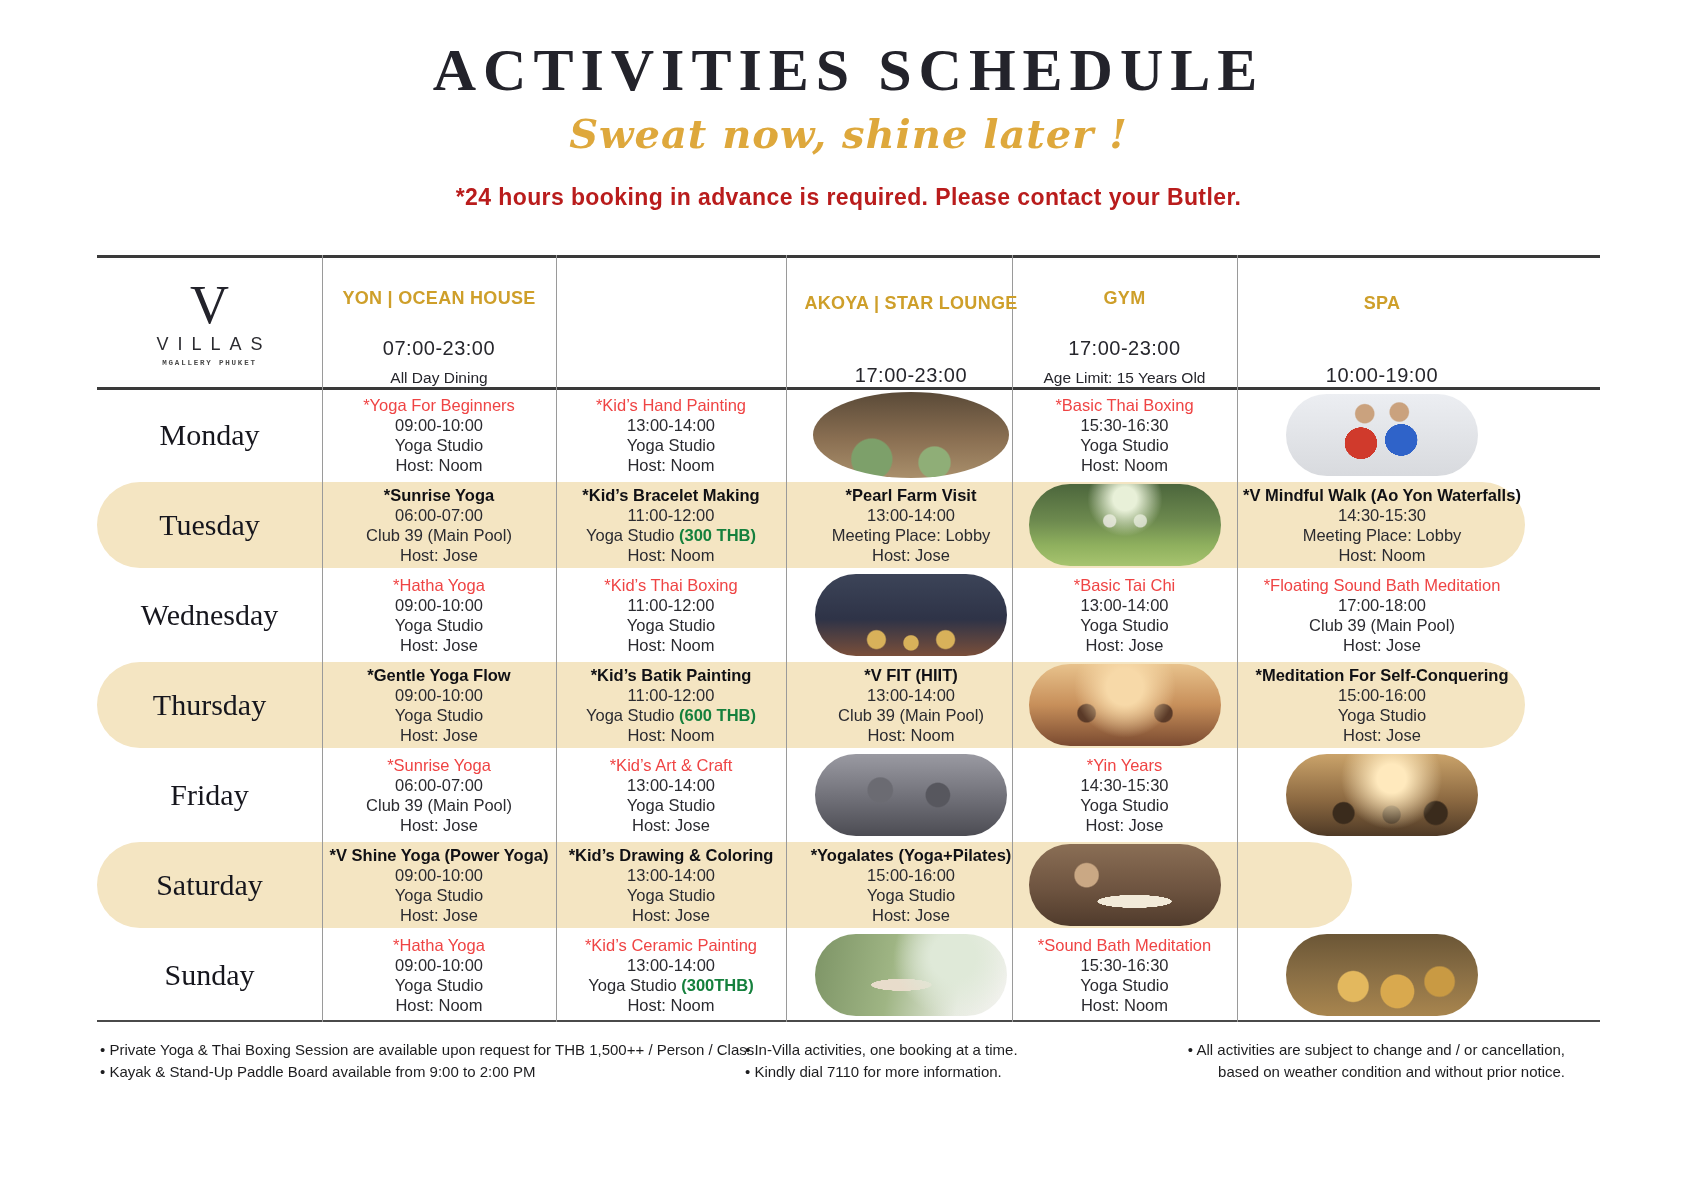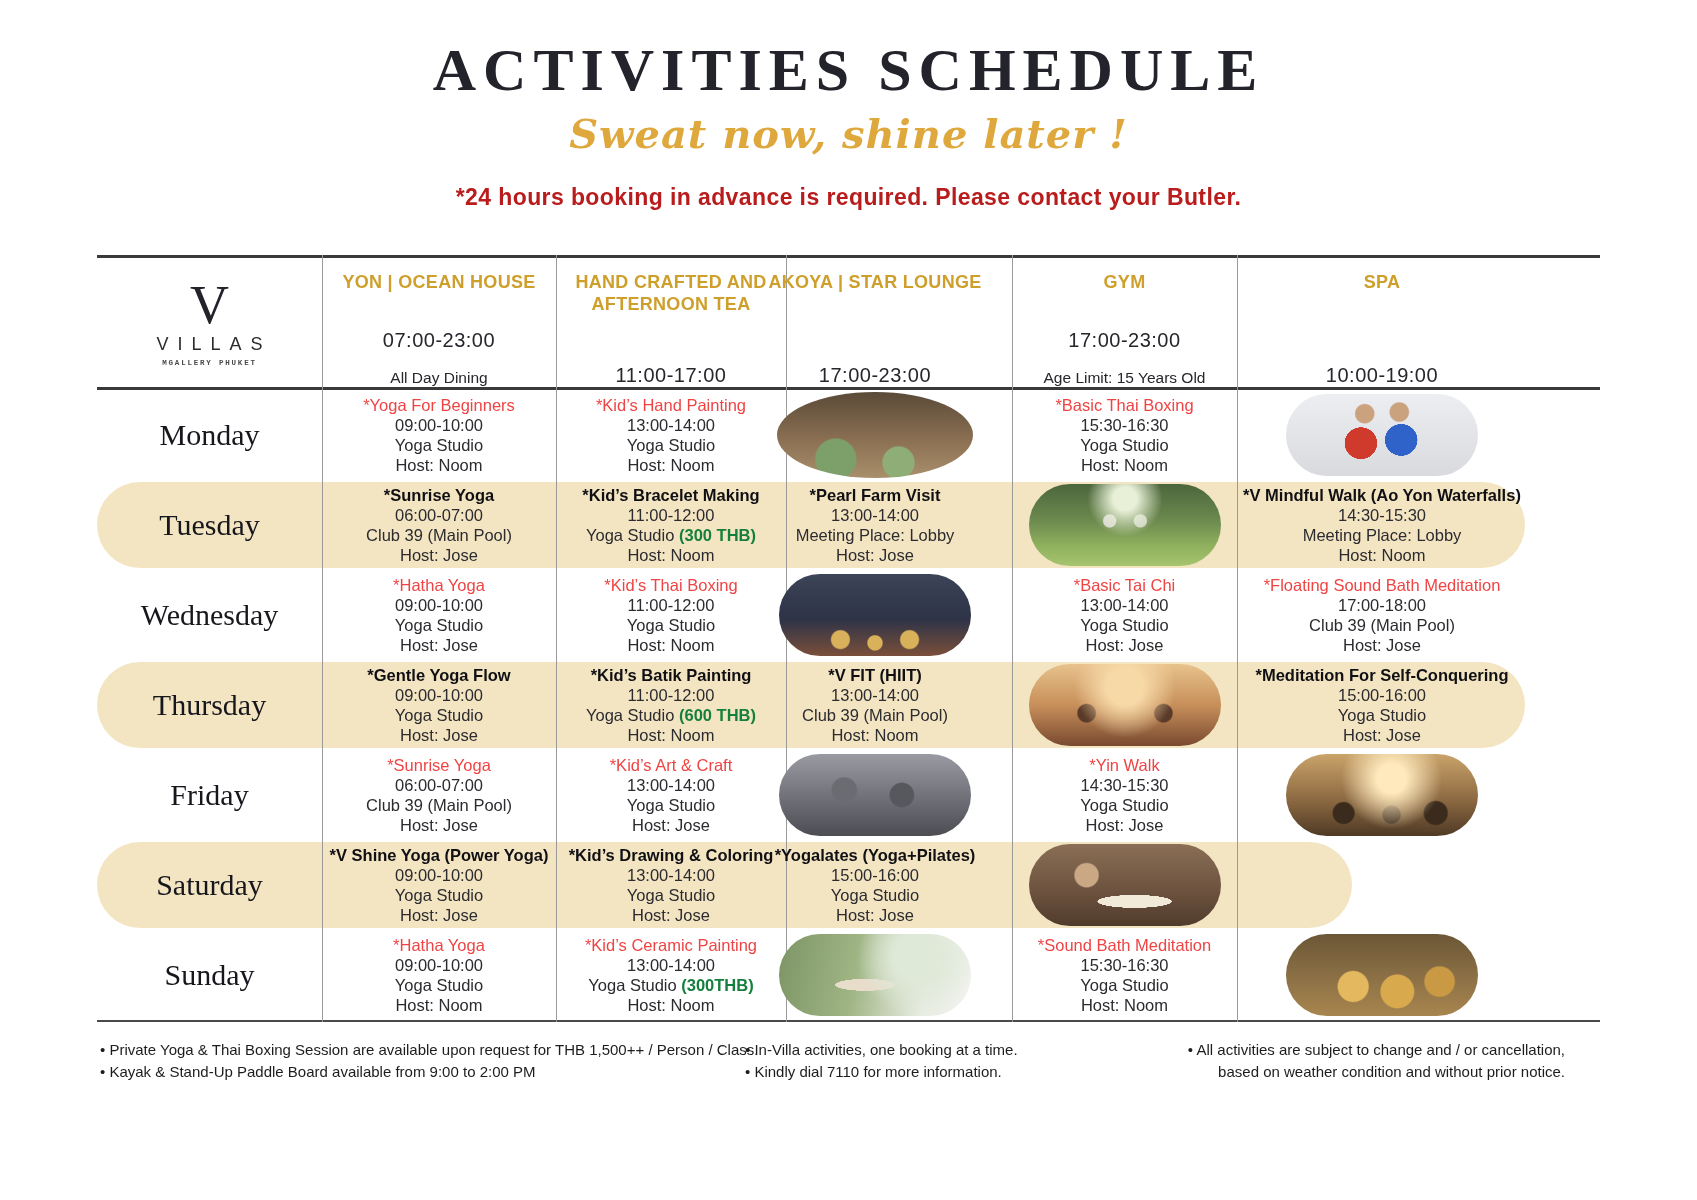--- a/index.html
+++ b/index.html
@@ -22,24 +22,24 @@
   .vline { position:absolute; top:0; bottom:0; width:1px; background:#9a9a9a; z-index:3; }
   .vl1{left:225px} .vl2{left:459px} .vl3{left:689px} .vl4{left:915px} .vl5{left:1140px}
 
   .thead { position:relative; height:135px; border-top:3px solid #3a3a3a;
     border-bottom:3px solid #3a3a3a; }
   .tbody { position:relative; border-bottom:2px solid #4a4a4a; }
 
   .cell { position:absolute; top:0; height:100%; display:flex; flex-direction:column;
     align-items:center; text-align:center; z-index:4; }
   .dayc{left:0;width:225px} .c0{left:225px;width:234px} .c1{left:459px;width:230px}
-  .c2{left:665px;width:226px} .c3{left:915px;width:225px} .c4{left:1140px;width:290px}
-
-  
-  .hcell { justify-content:space-between; padding-top:13px; }
+  .c2{left:701px;width:226px} .c3{left:915px;width:225px} .c4{left:1140px;width:290px}
+
+  
+  .hcell { justify-content:flex-end; padding-top:13px; }
   .hlabel { font-size:18px; font-weight:700; color:#CE9F2A; letter-spacing:0.3px;
     min-height:50px; display:flex; align-items:flex-start; justify-content:center;
     line-height:22px; max-width:215px; }
   .hhours { font-size:20px; font-weight:500; color:#26262c; letter-spacing:0.5px; }
   .no-note .hhours { margin-top:22px; }
   .hnote { margin-top:9px; font-size:15.5px; color:#26262c; }
 
   
   .logoc { justify-content:center; }
   .logo-v { font-family:"Liberation Serif", serif; font-size:54px; font-weight:500;
@@ -92,24 +92,20 @@
       <div class="cell dayc logoc">
         <div class="logo-v">V</div>
         <div class="logo-name">VILLAS</div>
         <div class="logo-sub">MGALLERY PHUKET</div>
       </div>
       <div class="cell c0 hcell">
         <div class="hlabel">YON | OCEAN HOUSE</div>
         <div class="hhours">07:00-23:00</div>
         <div class="hnote">All Day Dining</div>
       </div>
-      <div class="cell c1 hcell">
-        <div class="hlabel">HAND CRAFTED AND AFTERNOON TEA</div>
-        <div class="hhours">11:00-17:00</div>
-      </div>
       <div class="cell c2 hcell no-note">
         <div class="hlabel">AKOYA | STAR LOUNGE</div>
         <div class="hhours">17:00-23:00</div>
       </div>
       <div class="cell c3 hcell">
         <div class="hlabel">GYM</div>
         <div class="hhours">17:00-23:00</div>
         <div class="hnote">Age Limit: 15 Years Old</div>
       </div>
       <div class="cell c4 hcell no-note">
@@ -259,21 +255,21 @@
           <div class="cell body c1">
             <div class="act-title gold">*Kid’s Art &amp; Craft</div>
             <div class="act-line">13:00-14:00</div>
             <div class="act-line"><span>Yoga Studio</span></div>
             <div class="act-line">Host: Jose</div>
           </div>
           <div class="cell body c2">
             <div class="photo" style="background: radial-gradient(circle at 34% 44%, rgb(107, 107, 114) 0px, rgb(107, 107, 114) 9%, transparent 10%), radial-gradient(circle at 64% 50%, rgb(87, 87, 94) 0px, rgb(87, 87, 94) 9%, transparent 10%), linear-gradient(rgb(154, 154, 162) 0%, rgb(111, 111, 119) 55%, rgb(76, 76, 83) 100%);"></div>
           </div>
           <div class="cell body c3">
-            <div class="act-title gold">*Yin Walk</div>
+            <div class="act-title gold">*Yin Years</div>
             <div class="act-line">14:30-15:30</div>
             <div class="act-line"><span>Yoga Studio</span></div>
             <div class="act-line">Host: Jose</div>
           </div>
           <div class="cell body c4">
             <div class="photo" style="background: radial-gradient(circle at 55% 30%, rgb(255, 233, 189) 0px, rgb(255, 233, 189) 12%, transparent 42%), radial-gradient(circle at 30% 72%, rgb(58, 43, 28) 0px, rgb(58, 43, 28) 7%, transparent 8%), radial-gradient(circle at 55% 74%, rgb(58, 43, 28) 0px, rgb(58, 43, 28) 7%, transparent 8%), radial-gradient(circle at 78% 72%, rgb(58, 43, 28) 0px, rgb(58, 43, 28) 7%, transparent 8%), linear-gradient(rgb(202, 163, 106) 0%, rgb(141, 106, 66) 55%, rgb(79, 58, 38) 100%);"></div>
           </div>
         </div>
         <div class="trow">
           <div class="pill pill-short"></div>

